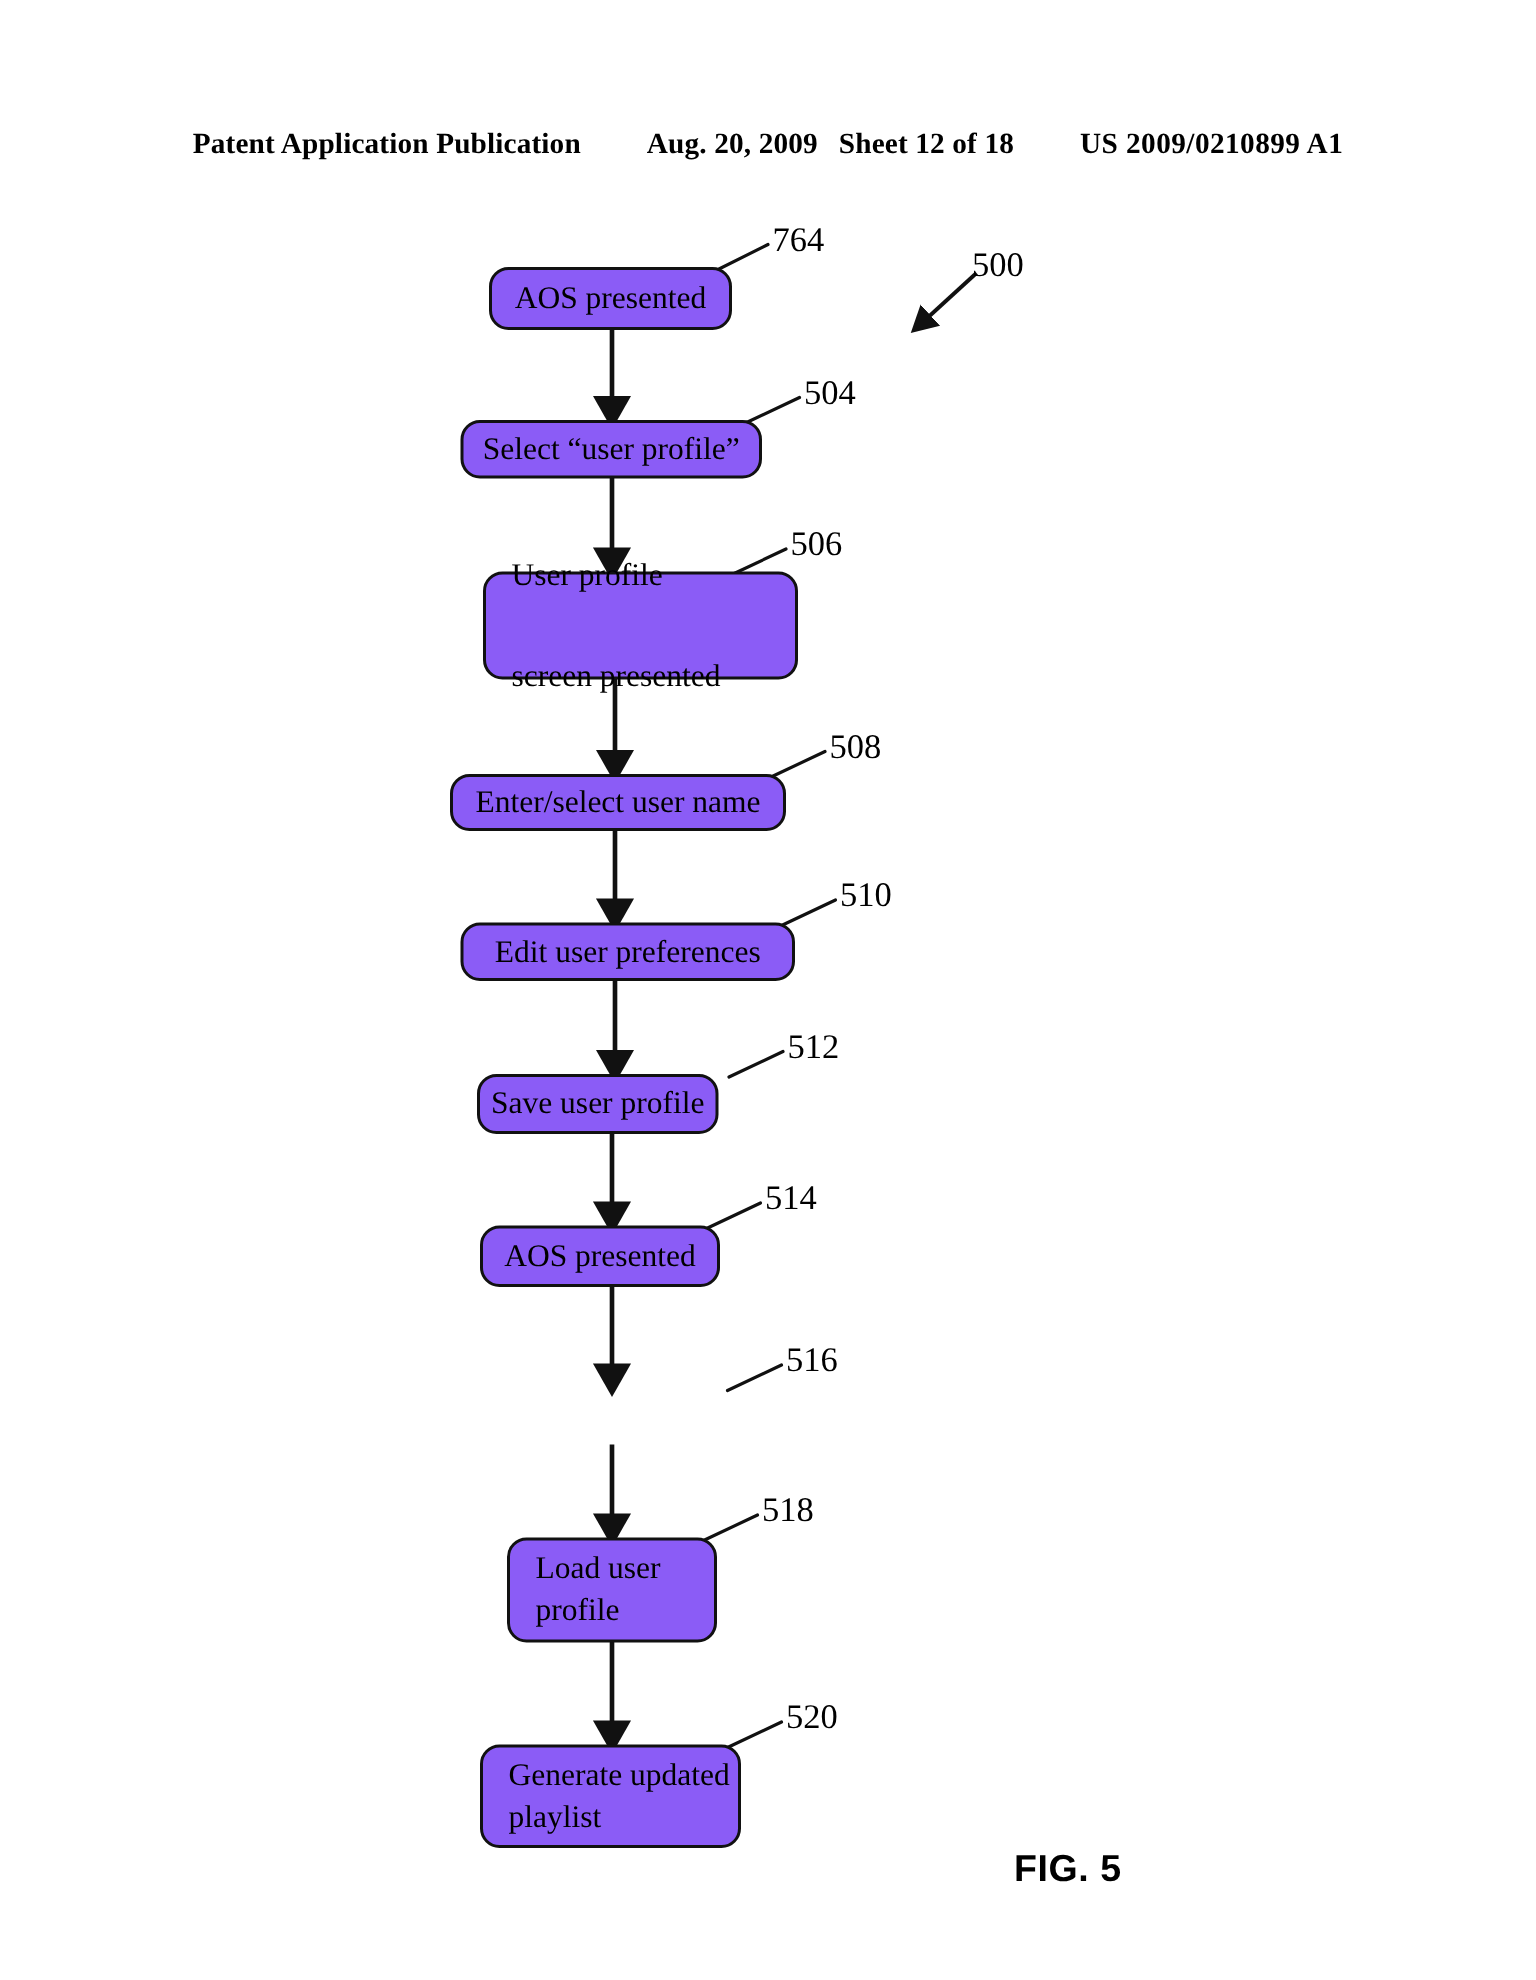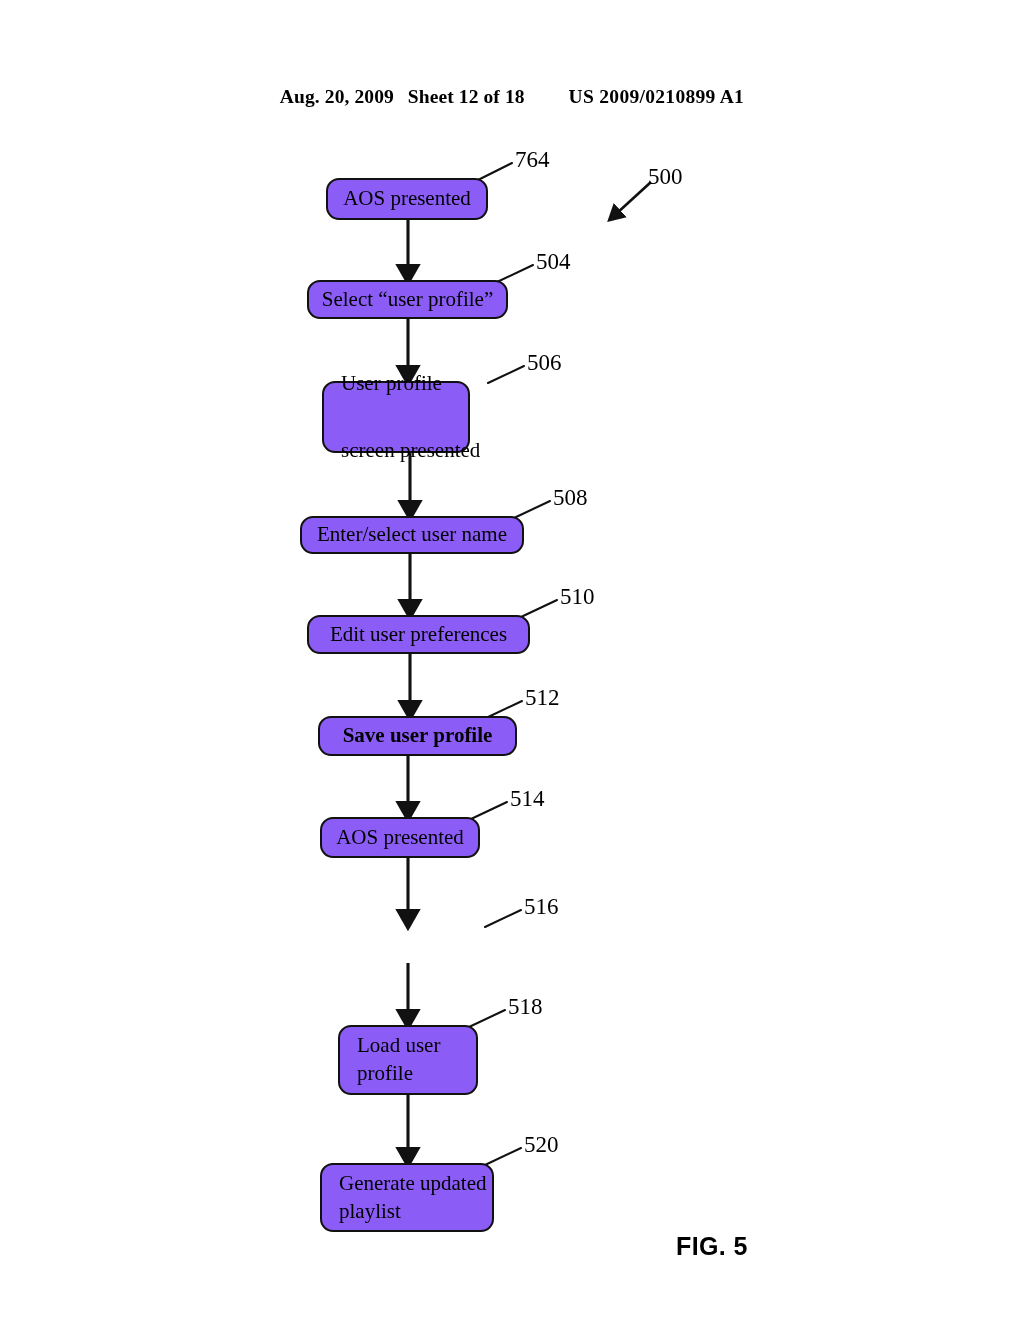--- a/index.html
+++ b/index.html
@@ -98,20 +98,21 @@
     font-weight: bold;
     font-size: 25px;
     letter-spacing: 0.4px;
     white-space: nowrap;
   }
 </style>
 </head>
 <body>
 
 <div class="page-header">
+  <span class="hdr-pub">Patent Application Publication</span>
   <span class="hdr-date">Aug. 20, 2009</span>
   <span class="hdr-sheet">Sheet 12 of 18</span>
   <span class="hdr-patno">US 2009/0210899 A1</span>
 </div>
 
 <div class="figure">
 
   <svg viewBox="0 0 1024 1320">
     <defs>
       <marker id="arrowhead" markerWidth="9" markerHeight="9" refX="2.6" refY="4.5" orient="auto" markerUnits="strokeWidth">
@@ -153,34 +154,34 @@
   </svg>
 
   <div class="node center" style="left:326px; top:178px; width:162px; height:42px;">
     <span class="line">AOS presented</span>
   </div>
 
   <div class="node center" style="left:307px; top:280px; width:201px; height:39px;">
     <span class="line">Select “user profile”</span>
   </div>
 
-  <div class="node left" style="left:322px; top:381px; width:148px; height:72px;gap:39px;">
+  <div class="node left" style="left:322px; top:381px; width:210px; height:72px;gap:39px;">
     <span class="line">User profile</span>
     <span class="line">screen presented</span>
   </div>
 
   <div class="node center" style="left:300px; top:516px; width:224px; height:38px;">
     <span class="line">Enter/select user name</span>
   </div>
 
   <div class="node center" style="left:307px; top:615px; width:223px; height:39px;">
     <span class="line">Edit user preferences</span>
   </div>
 
-  <div class="node center" style="left:318px; top:716px; width:199px; height:40px;font-weight:bold;">
+  <div class="node center" style="left:318px; top:716px; width:161px; height:40px;">
     <span class="line">Save user profile</span>
   </div>
 
   <div class="node center" style="left:320px; top:817px; width:160px; height:41px;">
     <span class="line">AOS presented</span>
   </div>
 
 
   <div class="node left" style="left:338px; top:1025px; width:140px; height:70px;">
     <span class="line">Load user</span>

